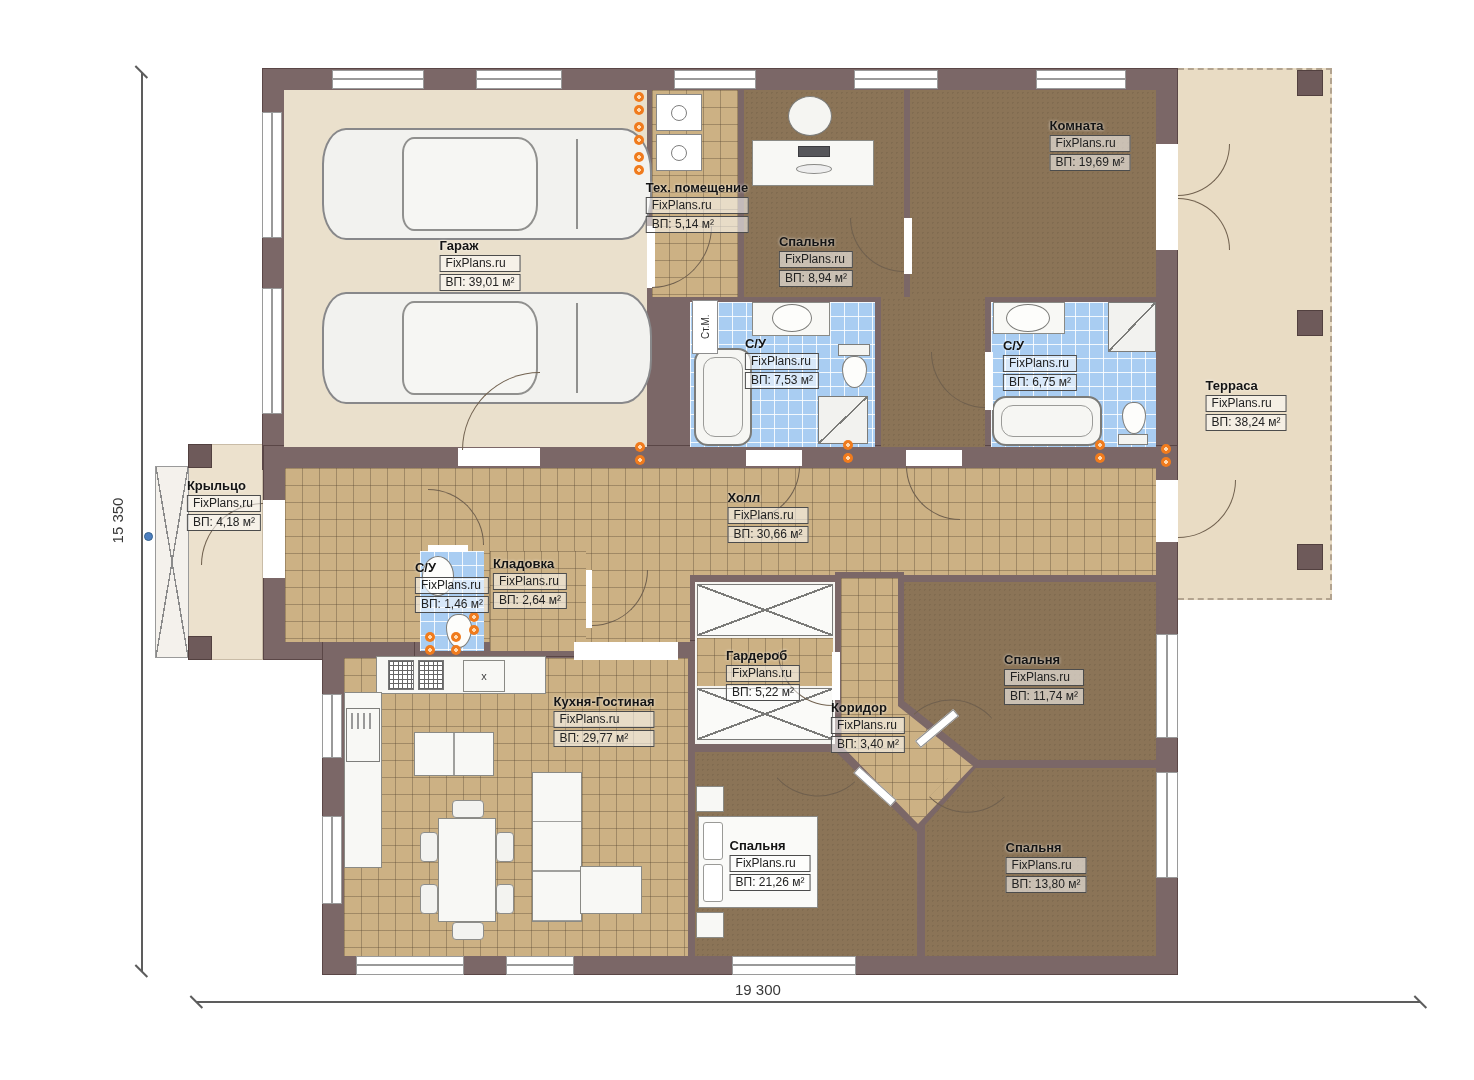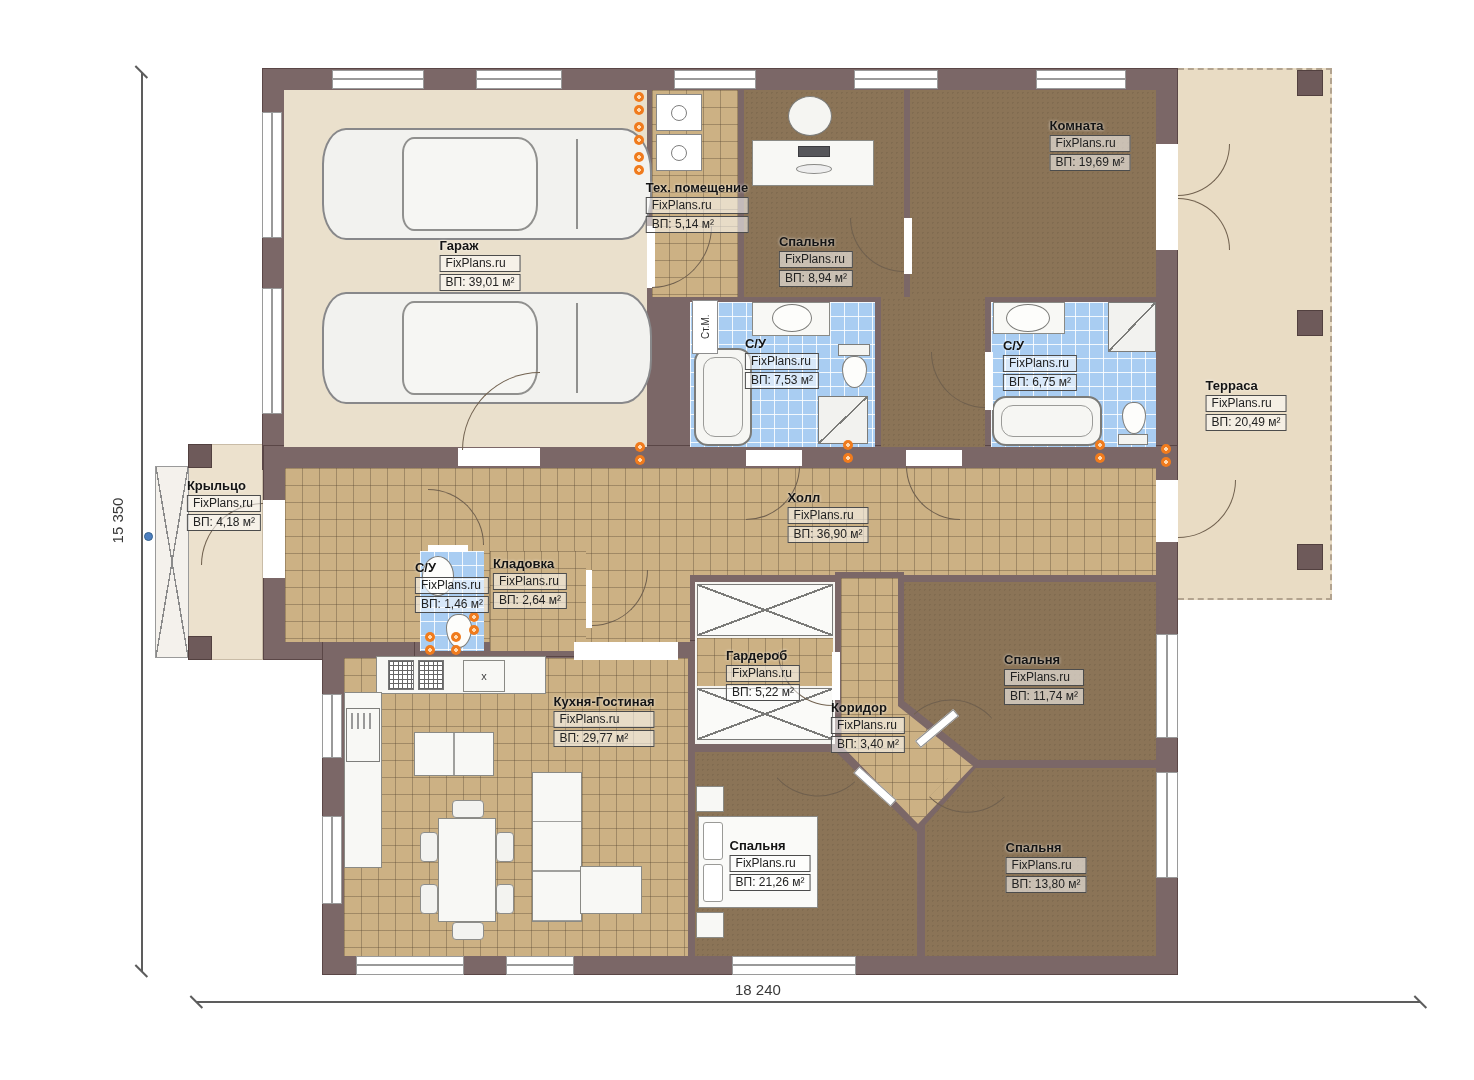--- a/index.html
+++ b/index.html
@@ -96,21 +96,21 @@
 
 <div class="stage">
 
   <div class="dimline" style="left:141px;top:72px;width:1.6px;height:900px;"></div>
   <div class="tick" style="left:133px;top:71px;"></div>
   <div class="tick" style="left:133px;top:970px;"></div>
   <div class="dimtext" style="left:95px;top:512px;transform:rotate(-90deg);transform-origin:center;">15 350</div>
   <div class="dimline" style="left:196px;top:1001px;width:1224px;height:1.6px;"></div>
   <div class="tick" style="left:188px;top:1001px;"></div>
   <div class="tick" style="left:1412px;top:1001px;"></div>
-  <div class="dimtext" style="left:735px;top:981px;">18 240</div>
+  <div class="dimtext" style="left:735px;top:981px;">19 300</div>
 
   <div class="terrace" style="left:1178px;top:68px;width:154px;height:532px;"></div>
   <div class="pillar" style="left:1297px;top:70px;width:26px;height:26px;"></div>
   <div class="pillar" style="left:1297px;top:310px;width:26px;height:26px;"></div>
   <div class="pillar" style="left:1297px;top:544px;width:26px;height:26px;"></div>
   <div class="porch" style="left:188px;top:444px;width:75px;height:216px;"></div>
   <div class="pillar" style="left:188px;top:444px;width:24px;height:24px;"></div>
   <div class="pillar" style="left:188px;top:636px;width:24px;height:24px;"></div>
   <div class="ramp" style="left:155px;top:466px;width:34px;height:192px;"></div>
   <div class="dot-blue" style="left:144px;top:532px;"></div>
@@ -314,31 +314,31 @@
     <div class="rl-box">ВП: 7,53 м²</div>
   </div>
   <div class="rlabel" style="left:1040px;top:338px;">
     <div class="rl-name">С/У</div>
     <div class="rl-box">FixPlans.ru</div>
     <div class="rl-box">ВП: 6,75 м²</div>
   </div>
   <div class="rlabel" style="left:1246px;top:378px;">
     <div class="rl-name">Терраса</div>
     <div class="rl-box">FixPlans.ru</div>
-    <div class="rl-box">ВП: 20,49 м²</div>
+    <div class="rl-box">ВП: 38,24 м²</div>
   </div>
   <div class="rlabel" style="left:224px;top:478px;">
     <div class="rl-name">Крыльцо</div>
     <div class="rl-box">FixPlans.ru</div>
     <div class="rl-box">ВП: 4,18 м²</div>
   </div>
-  <div class="rlabel" style="left:828px;top:490px;">
+  <div class="rlabel" style="left:768px;top:490px;">
     <div class="rl-name">Холл</div>
     <div class="rl-box">FixPlans.ru</div>
-    <div class="rl-box">ВП: 36,90 м²</div>
+    <div class="rl-box">ВП: 30,66 м²</div>
   </div>
   <div class="rlabel" style="left:452px;top:560px;">
     <div class="rl-name">С/У</div>
     <div class="rl-box">FixPlans.ru</div>
     <div class="rl-box">ВП: 1,46 м²</div>
   </div>
   <div class="rlabel" style="left:530px;top:556px;">
     <div class="rl-name">Кладовка</div>
     <div class="rl-box">FixPlans.ru</div>
     <div class="rl-box">ВП: 2,64 м²</div>

